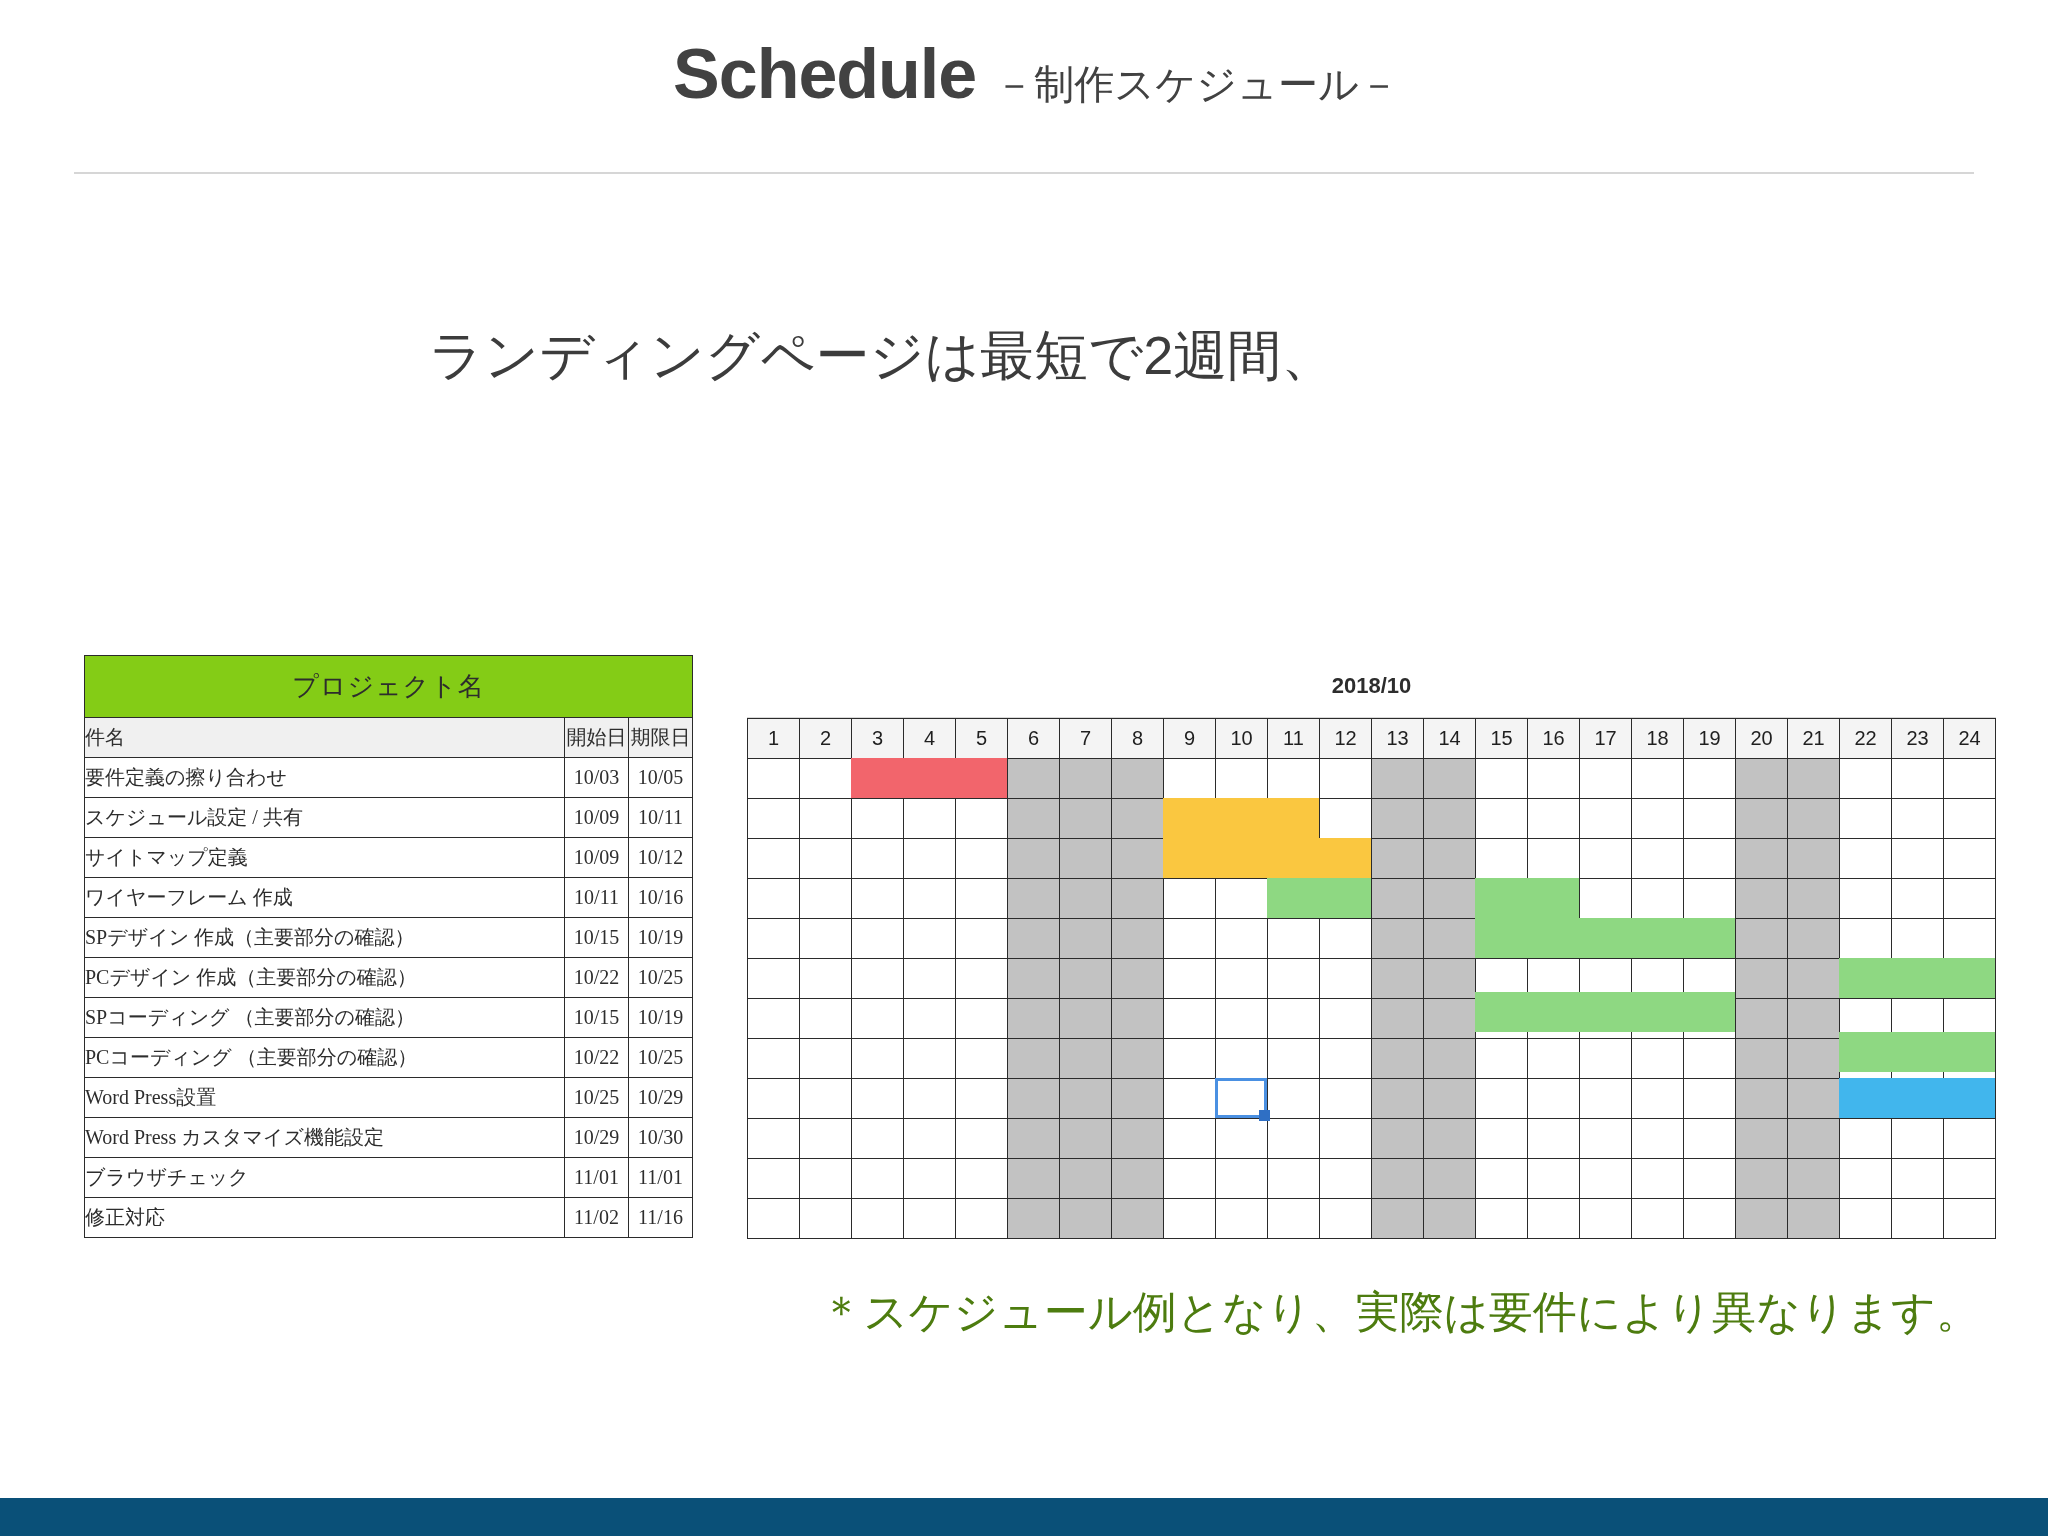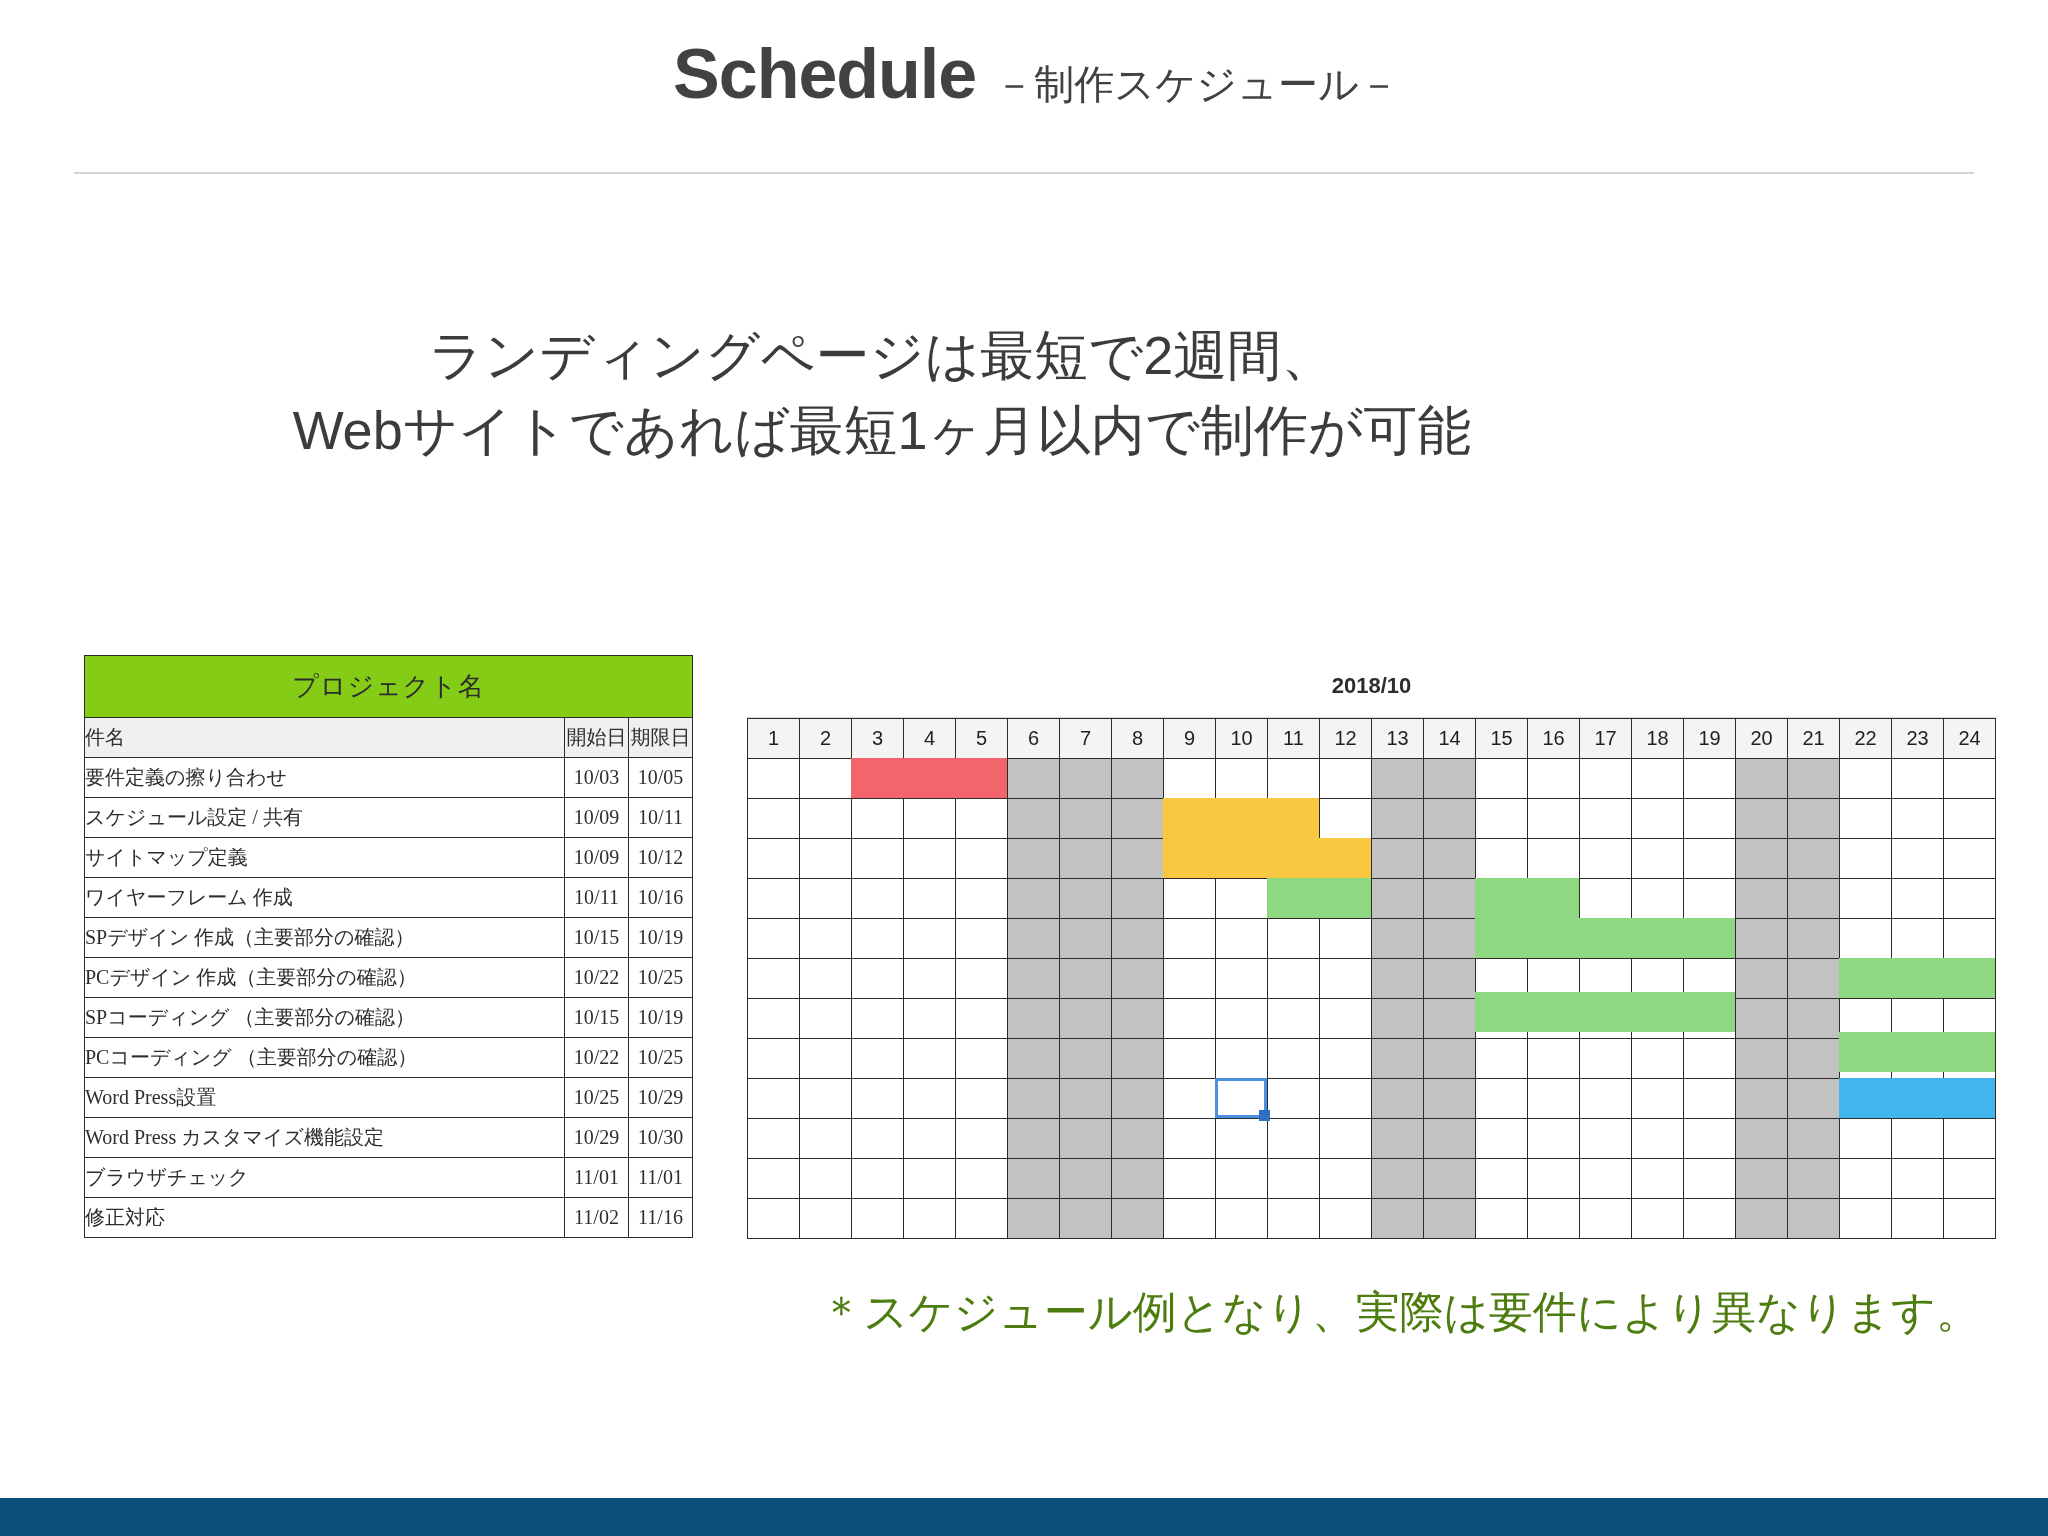--- a/index.html
+++ b/index.html
@@ -209,21 +209,20 @@
 </head>
 <body>
 
 <div id="slide-title">
   <span class="title-main">Schedule</span><span class="title-sub">－制作スケジュール－</span>
 </div>
 <div id="title-rule" style="background: rgb(214, 214, 214);"></div>
 
 <div id="lead-copy">
   <div class="lead-line">ランディングページは最短で2週間、</div>
-  <div class="lead-line">Webサイトであれば最短1ヶ月以内で制作が可能</div>
 </div>
 
 <div id="gantt-sheet">
 
   <table id="task-table">
     <tbody>
       <tr>
         <td class="project-name-header w-name" colspan="3">プロジェクト名</td>
       </tr>
       <tr>

